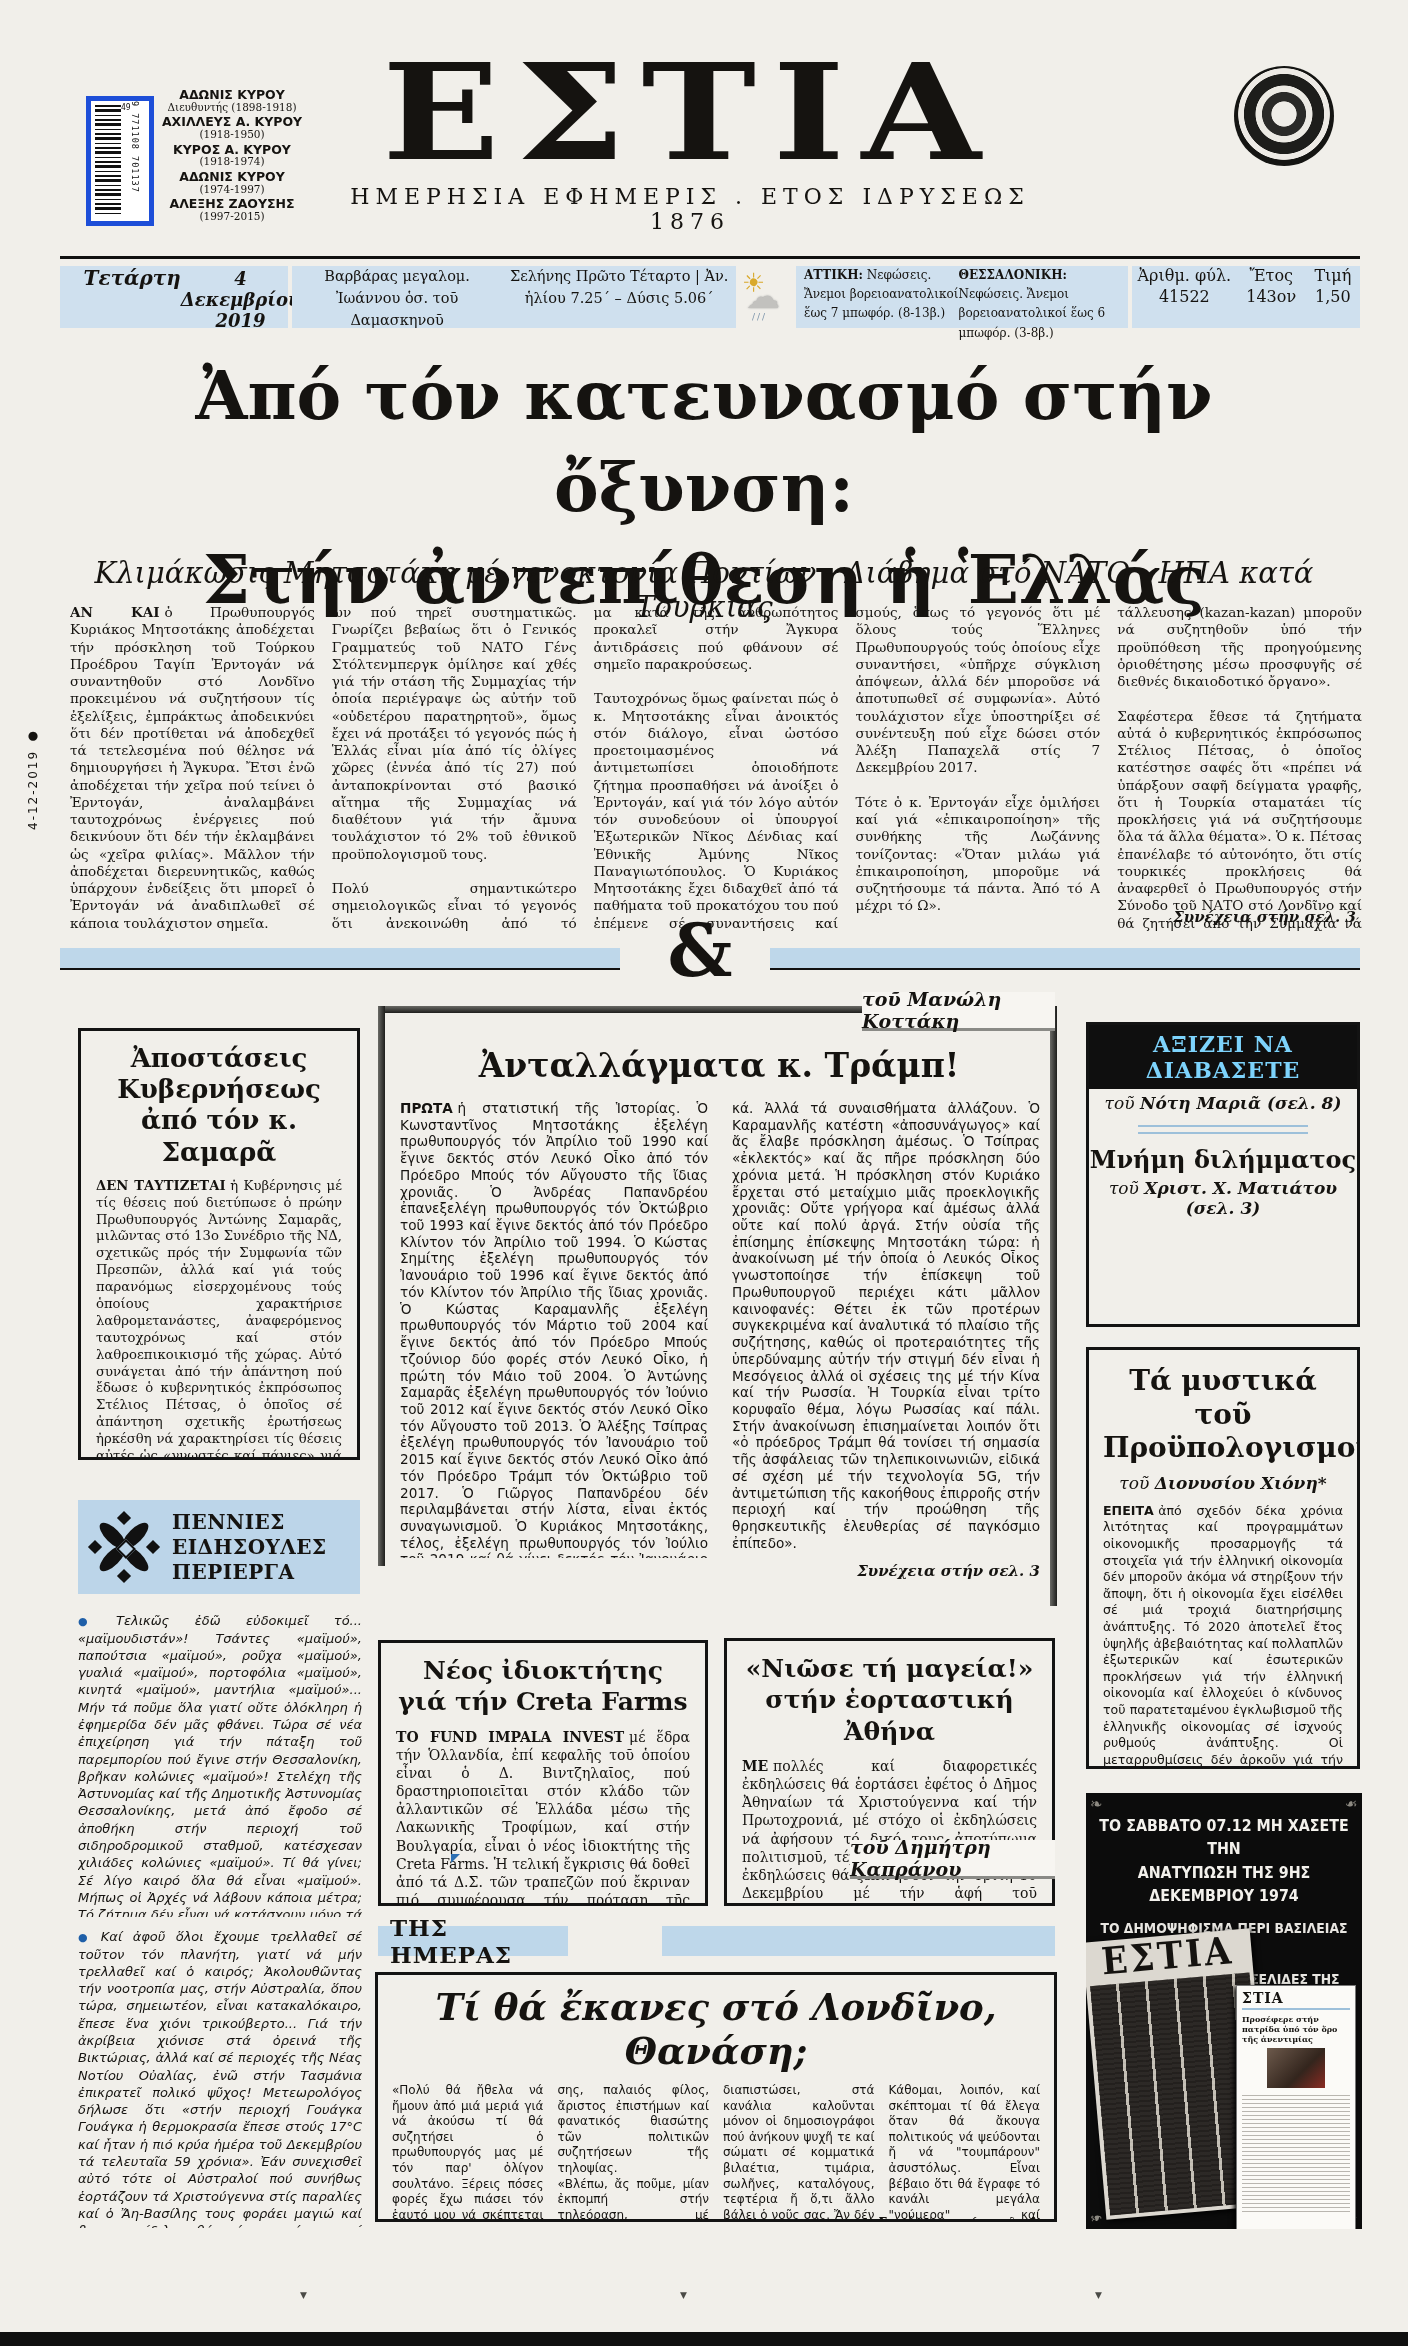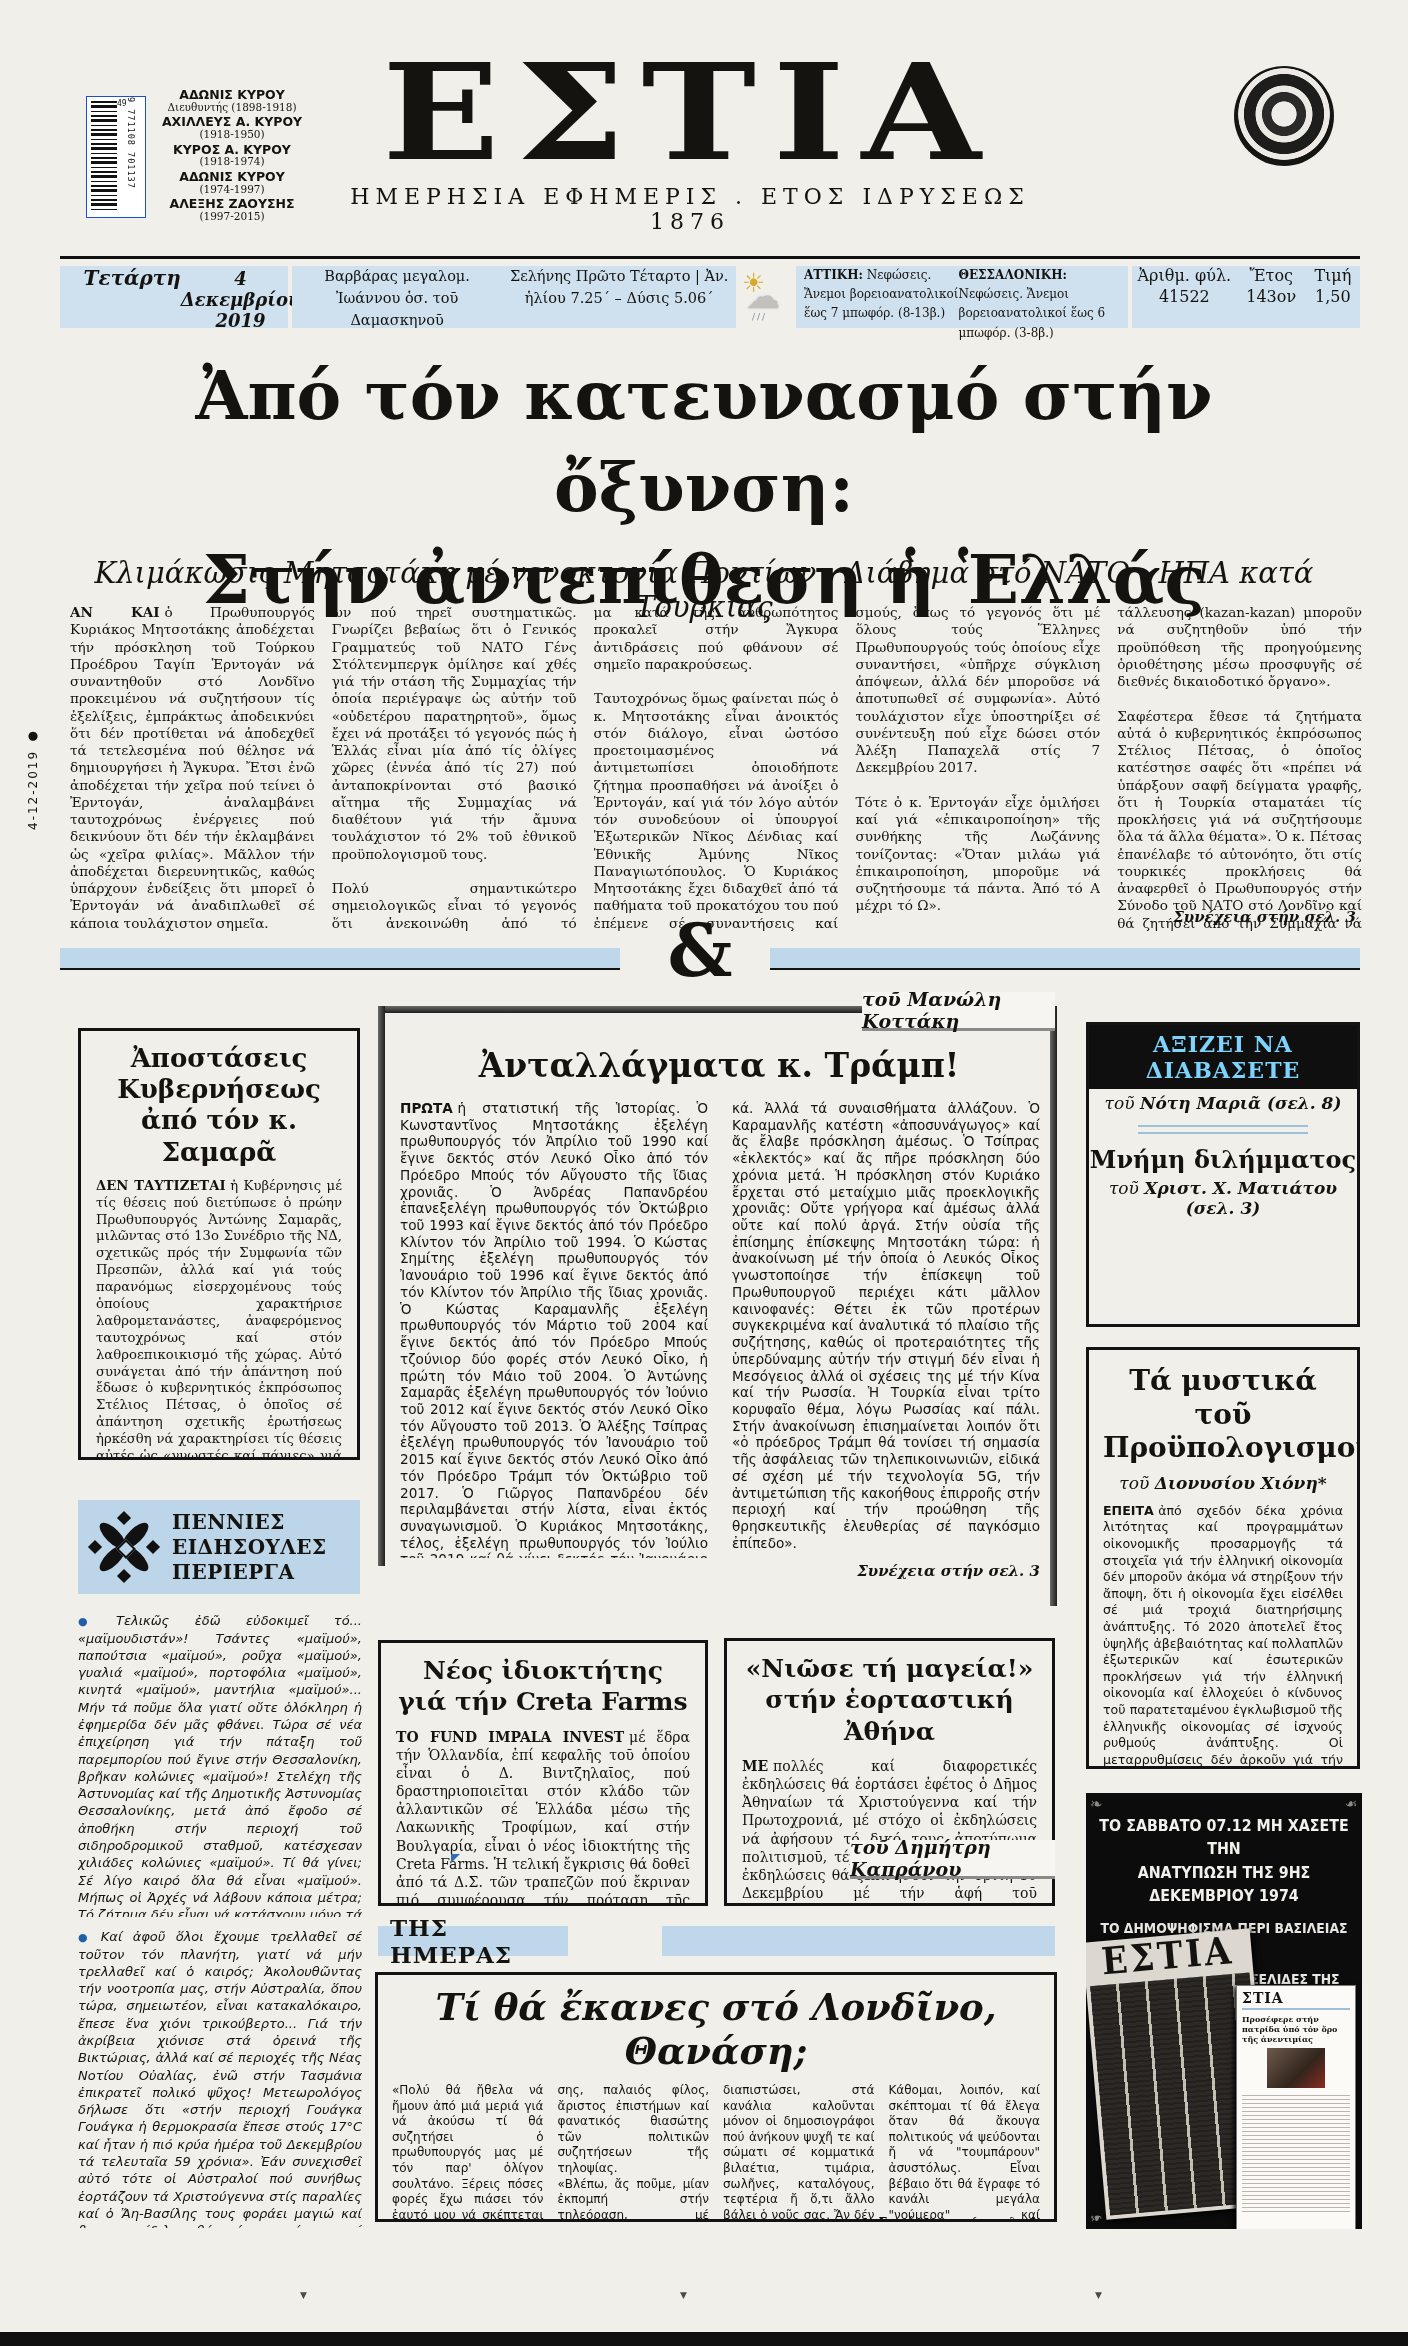--- a/index.html
+++ b/index.html
@@ -4,21 +4,21 @@
 <style>
   html,body{margin:0;padding:0;background:#8e8d8a;}
   #page{position:relative;width:1408px;height:2346px;background:#f1efea;overflow:hidden;
         font-family:"DejaVu Serif","Liberation Serif",serif;color:#151310;}
   .abs{position:absolute;}
   .preline{white-space:pre-line;}
   .bi{font-weight:bold;font-style:italic;}
   .cont{font-weight:bold;font-style:italic;font-size:14px;}
 
   
-  .barcode{left:86px;top:96px;width:58px;height:120px;background:#fff;border:1px solid #1d4ed8;display:flex;gap:7px;}
+  .barcode{left:86px;top:96px;width:58px;height:120px;background:#fff;border:5px solid #1d4ed8;display:flex;gap:7px;}
   .barcode .bars{width:26px;margin:4px 2px 4px 4px;background:repeating-linear-gradient(to bottom,#111 0 2px,#fff 2px 4px,#111 4px 7px,#fff 7px 10px,#111 10px 11px,#fff 11px 14px);}
   .barcode .num{writing-mode:vertical-rl;font-family:"DejaVu Sans Mono",monospace;font-size:8.5px;letter-spacing:1px;color:#111;}
   .barcode .top49{position:absolute;top:2px;left:30px;font-size:8px;font-family:"DejaVu Sans Mono",monospace;}
   .founders{left:146px;top:88px;width:172px;text-align:center;line-height:1.1;}
   .founders .nm{font-family:"DejaVu Sans","Liberation Sans",sans-serif;font-weight:bold;font-size:12.5px;}
   .founders .yr{font-size:10.5px;margin-bottom:2px;}
   .logo{left:320px;top:44px;width:740px;height:136px;display:flex;align-items:center;justify-content:center;}
   .logo .word{font-weight:bold;font-size:148px;line-height:1;letter-spacing:16px;transform:scale(1.04,0.9);}
   .subtitle{left:320px;top:184px;width:740px;text-align:center;font-size:22px;letter-spacing:6px;font-weight:500;}
   .emblem{left:1234px;top:66px;width:100px;height:100px;border-radius:50%;

